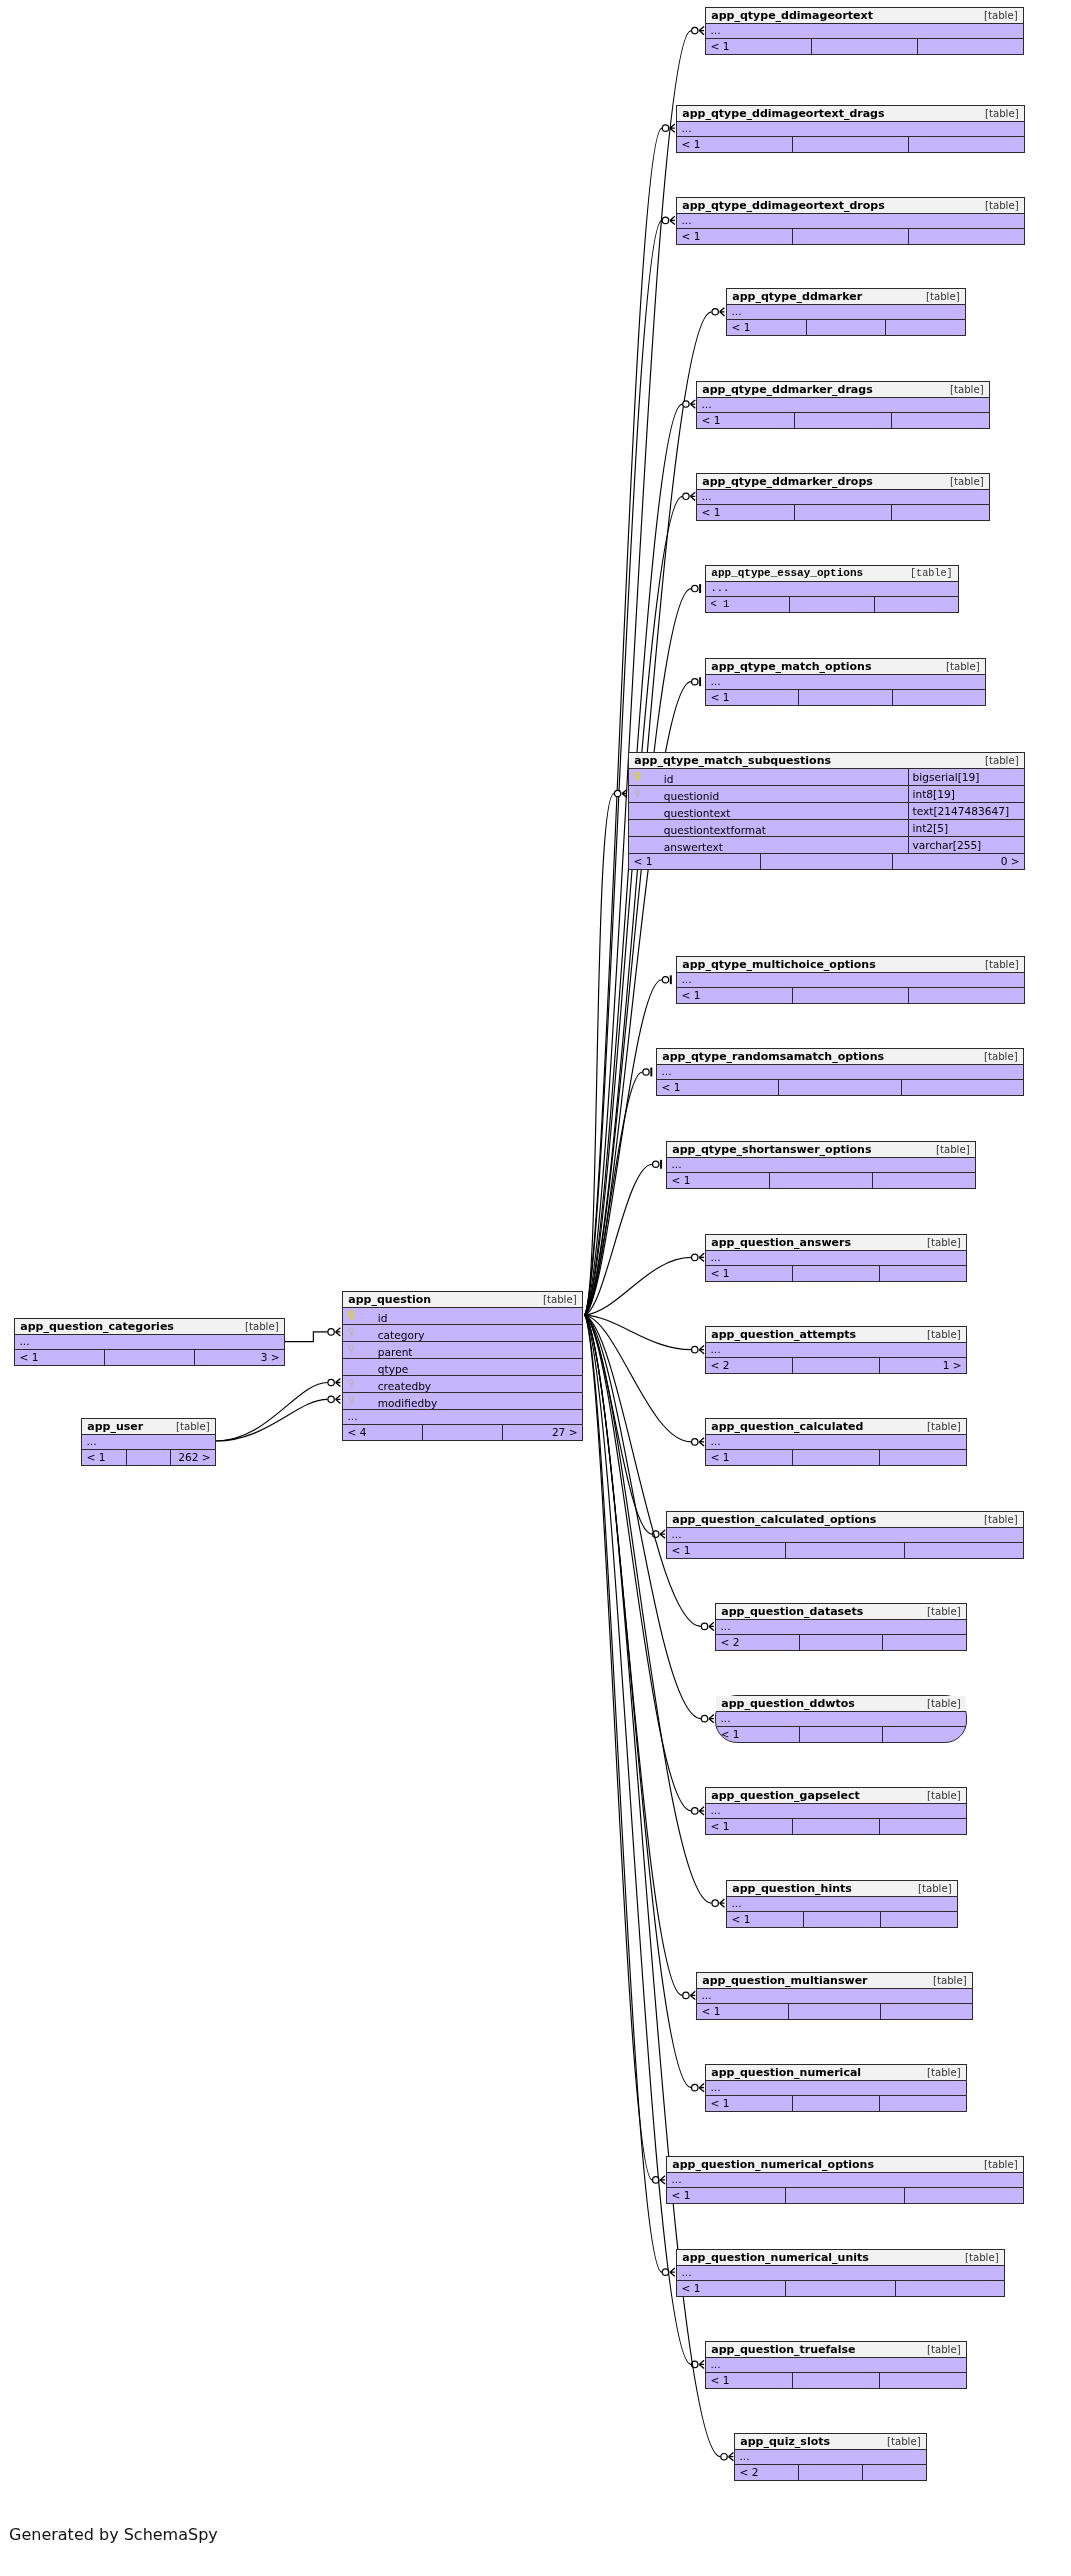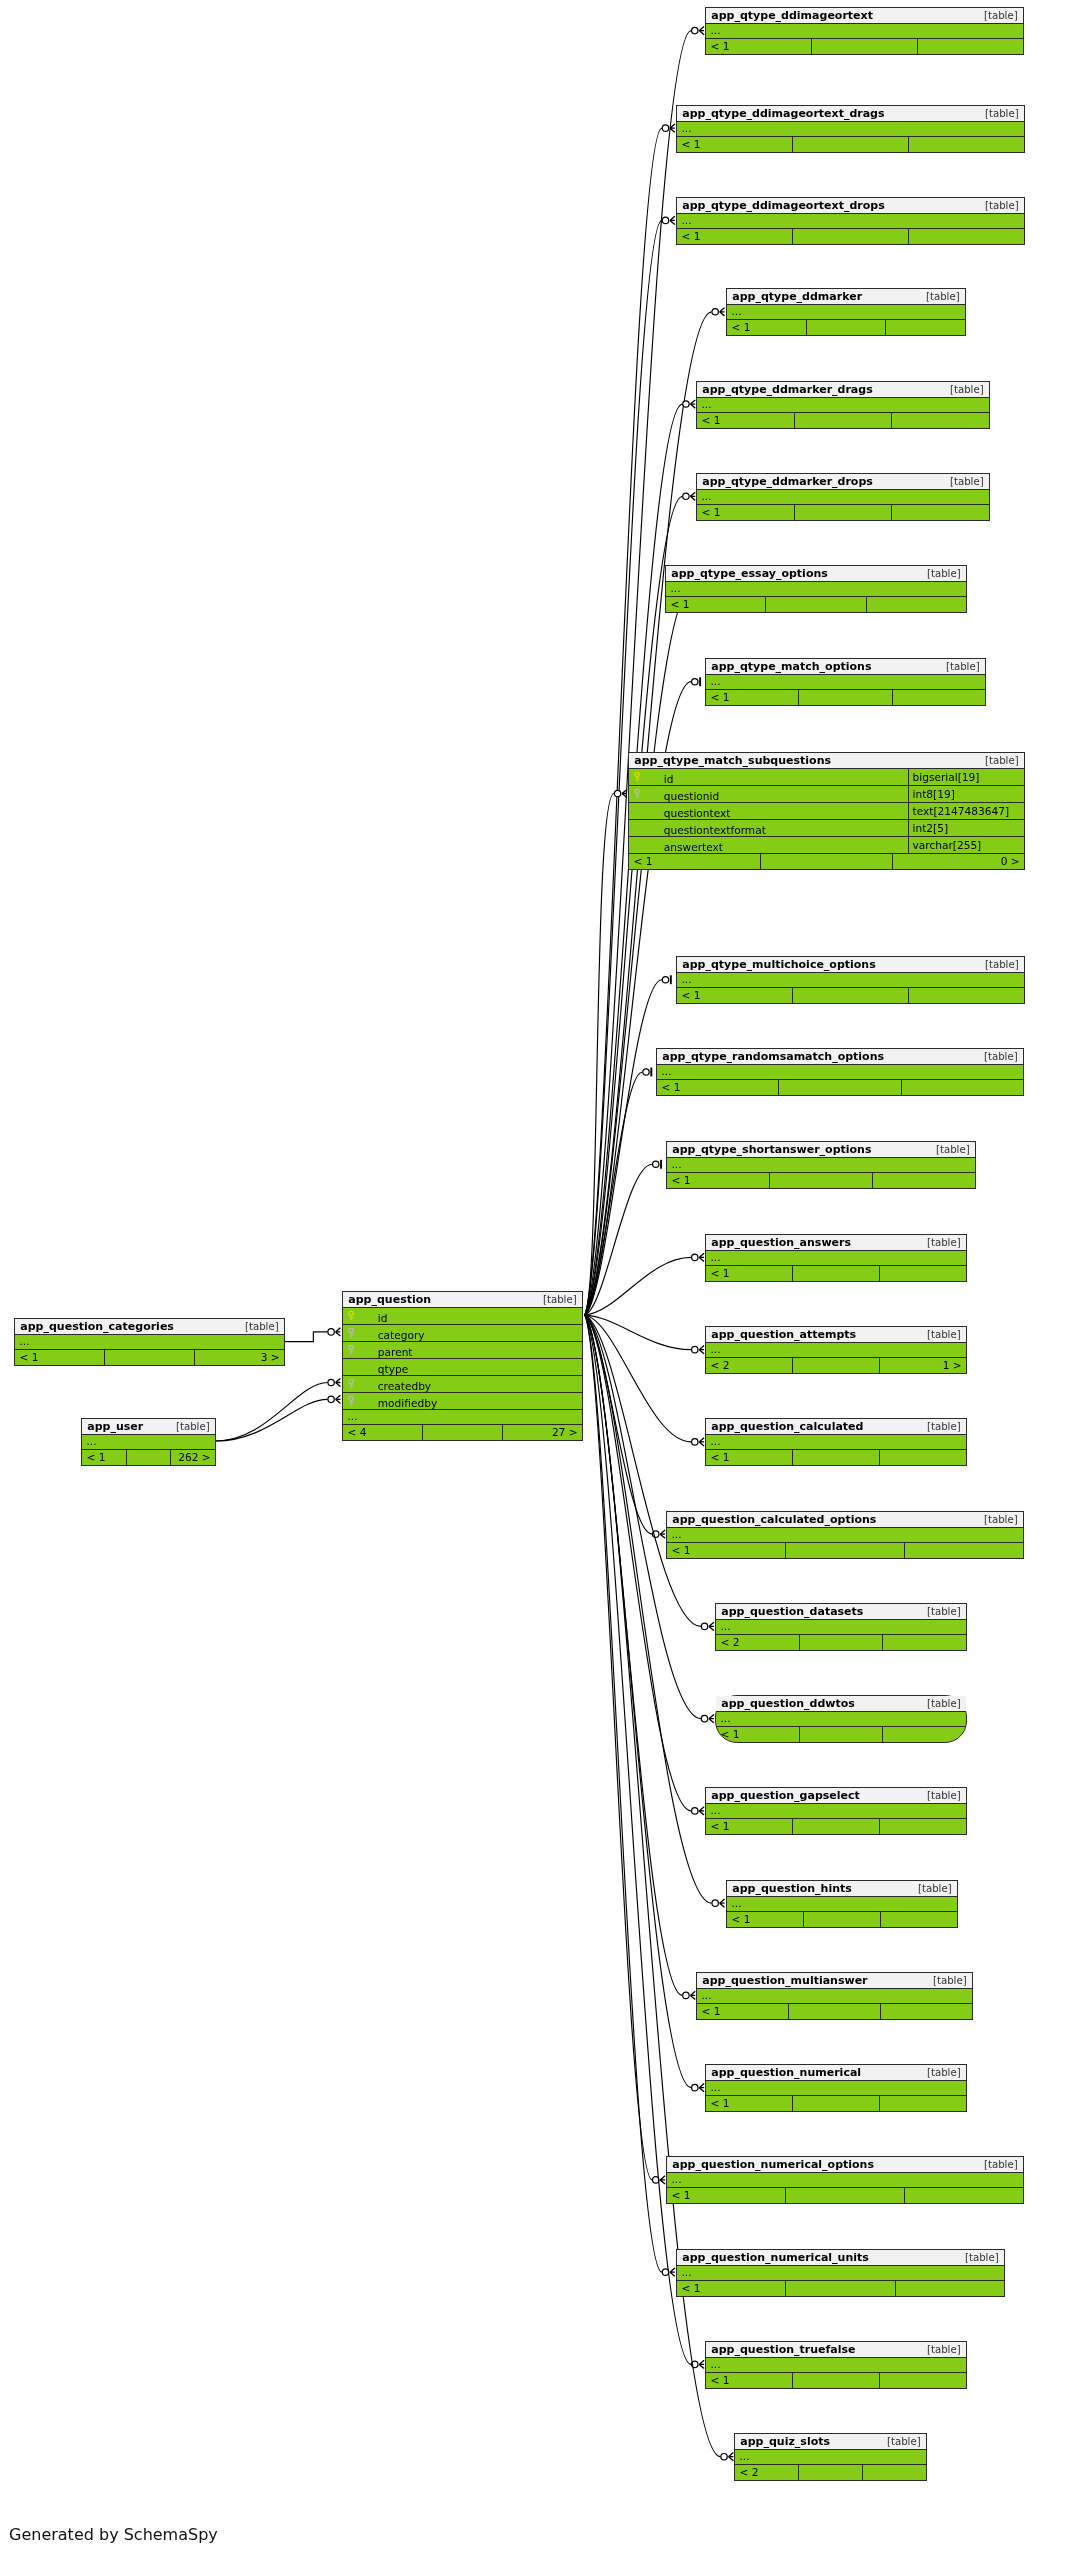--- a/index.html
+++ b/index.html
@@ -2,21 +2,21 @@
 <html style="font-size:14px"><head>
 <meta charset="utf-8">
 <style>
   html,body{margin:0;padding:0;background:#fff;}
   body{width:1072px;height:2576px;position:relative;overflow:hidden;
        font-family:"DejaVu Sans","Liberation Sans",sans-serif;}
   #canvas{position:absolute;left:0;top:0;width:1072px;height:2576px;}
   #edges{position:absolute;left:0;top:0;width:1072px;height:2576px;pointer-events:none;}
 
   .tbl{position:absolute;box-sizing:border-box;border:0.9px solid #2b2b2b;
-       background:#84cc16;}
+       background:#c4b5fd;}
   .tbl .hdr{display:flex;align-items:center;justify-content:space-between;
        background:#f2f2f2;border-bottom:0.9px solid #2b2b2b;
        padding:1.8px 5.3px 2.7px 5.3px;height:16px;box-sizing:border-box;}
   .tbl .tname{font-weight:bold;font-size:11px;color:#000;white-space:nowrap;}
   .tbl .ttag{font-size:10.2px;color:#333;white-space:nowrap;padding-left:9px;}
   .tbl .ell{height:15px;box-sizing:border-box;font-size:10.6px;color:#000;
        padding:0 4.4px;line-height:13.3px;border-bottom:0.9px solid #2b2b2b;}
   .tbl .foot{display:flex;height:15px;box-sizing:border-box;font-size:10.6px;}
   .tbl .foot .fc{flex:1 1 0;border-right:0.9px solid #2b2b2b;padding:0 4.4px;
        line-height:14px;white-space:nowrap;}
@@ -193,21 +193,21 @@
         <span class="tname">app_qtype_ddmarker_drops</span>
         <span class="ttag">[table]</span>
       </div>
       <div class="ell">...</div>
       <div class="foot">
         <div class="fc fl">&lt; 1</div>
         <div class="fc"></div>
         <div class="fc fr"></div>
       </div>
     </div>
-    <div class="tbl" style="left: 665px; top: 565px; width: 302px;">
+    <div class="tbl" style="left: 705px; top: 565px; width: 254px; font-family: Liberation Mono, monospace;">
       <div class="hdr">
         <span class="tname">app_qtype_essay_options</span>
         <span class="ttag">[table]</span>
       </div>
       <div class="ell">...</div>
       <div class="foot">
         <div class="fc fl">&lt; 1</div>
         <div class="fc"></div>
         <div class="fc fr"></div>
       </div>

